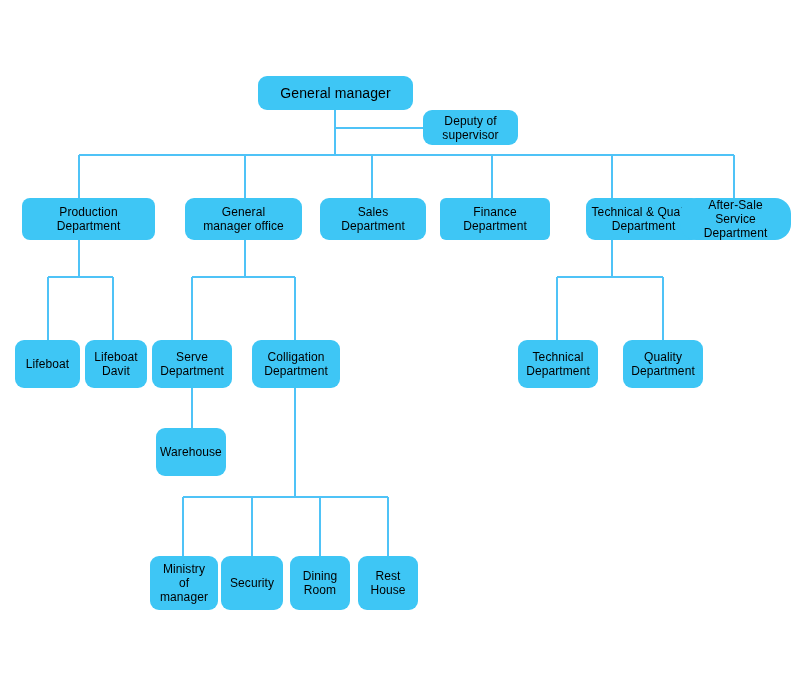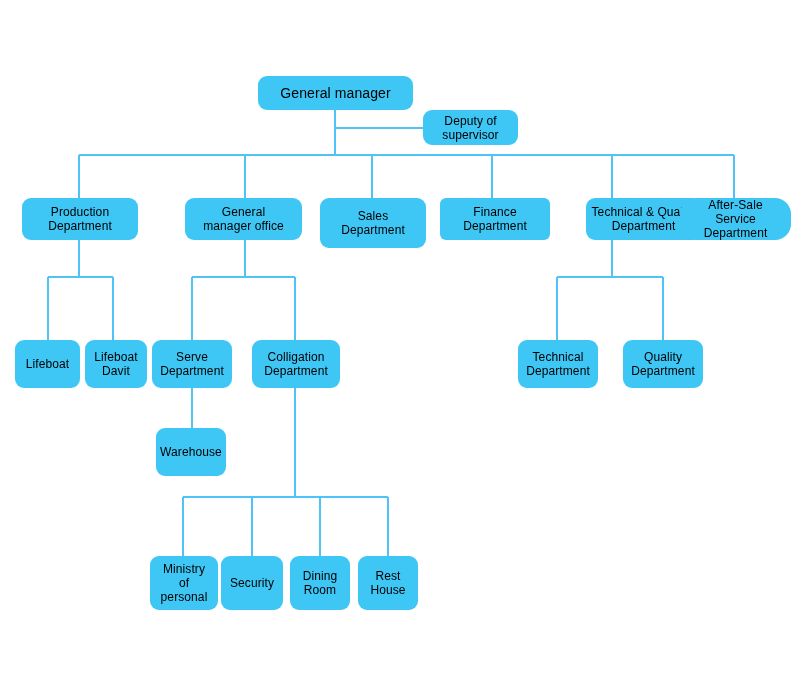--- a/index.html
+++ b/index.html
@@ -91,27 +91,27 @@
       <path d="M 320 497 L 320 556"></path>
       <path d="M 388 497 L 388 556"></path>
     </g>
   </svg>
 
   <div class="node-box root-node" style="left:258px; top:76px; width:155px; height:34px; background:#3EC6F5;">General manager</div>
 
   <div class="node-box" style="left:423px; top:110px; width:95px; height:35px; background:#3EC6F5;">Deputy of
 supervisor</div>
 
-  <div class="node-box" style="left:22px; top:198px; width:116px; height:42px; background:#3EC6F5;">Production
+  <div class="node-box" style="left:22px; top:198px; width:133px; height:42px; background:#3EC6F5;border-radius:8px;">Production
 Department</div>
 
   <div class="node-box" style="left:185px; top:198px; width:117px; height:42px; background:#3EC6F5;">General
 manager office</div>
 
-  <div class="node-box" style="left:320px; top:198px; width:106px; height:50px; background:#3EC6F5;">Sales
+  <div class="node-box" style="left:320px; top:198px; width:106px; height:42px; background:#3EC6F5;">Sales
 Department</div>
 
   <div class="node-box" style="left:440px; top:198px; width:110px; height:42px; background:#3EC6F5;border-radius:6px;">Finance
 Department</div>
 
   <div class="node-box" style="left:576px; top:198px; width:115px; height:42px; background:#3EC6F5;margin-left:10px;">Technical &amp; Quality
 Department</div>
 
   <div class="node-box" style="left:680px; top:198px; width:111px; height:42px; background:#3EC6F5;border-radius:16px;">After-Sale
 Service Department</div>
@@ -129,21 +129,21 @@
 
   <div class="node-box" style="left:518px; top:340px; width:80px; height:48px; background:#3EC6F5;text-align:center;">Technical
 Department</div>
 
   <div class="node-box" style="left:623px; top:340px; width:80px; height:48px; background:#3EC6F5;">Quality
 Department</div>
 
   <div class="node-box" style="left:156px; top:428px; width:70px; height:48px; background:#3EC6F5;">Warehouse</div>
 
   <div class="node-box" style="left:150px; top:556px; width:68px; height:54px; background:#3EC6F5;">Ministry
-of  personal</div>
+of  manager</div>
 
   <div class="node-box" style="left:221px; top:556px; width:62px; height:54px; background:#3EC6F5;">Security</div>
 
   <div class="node-box" style="left:290px; top:556px; width:60px; height:54px; background:#3EC6F5;">Dining
 Room</div>
 
   <div class="node-box" style="left:358px; top:556px; width:60px; height:54px; background:#3EC6F5;">Rest
 House</div>
 
 </div>

